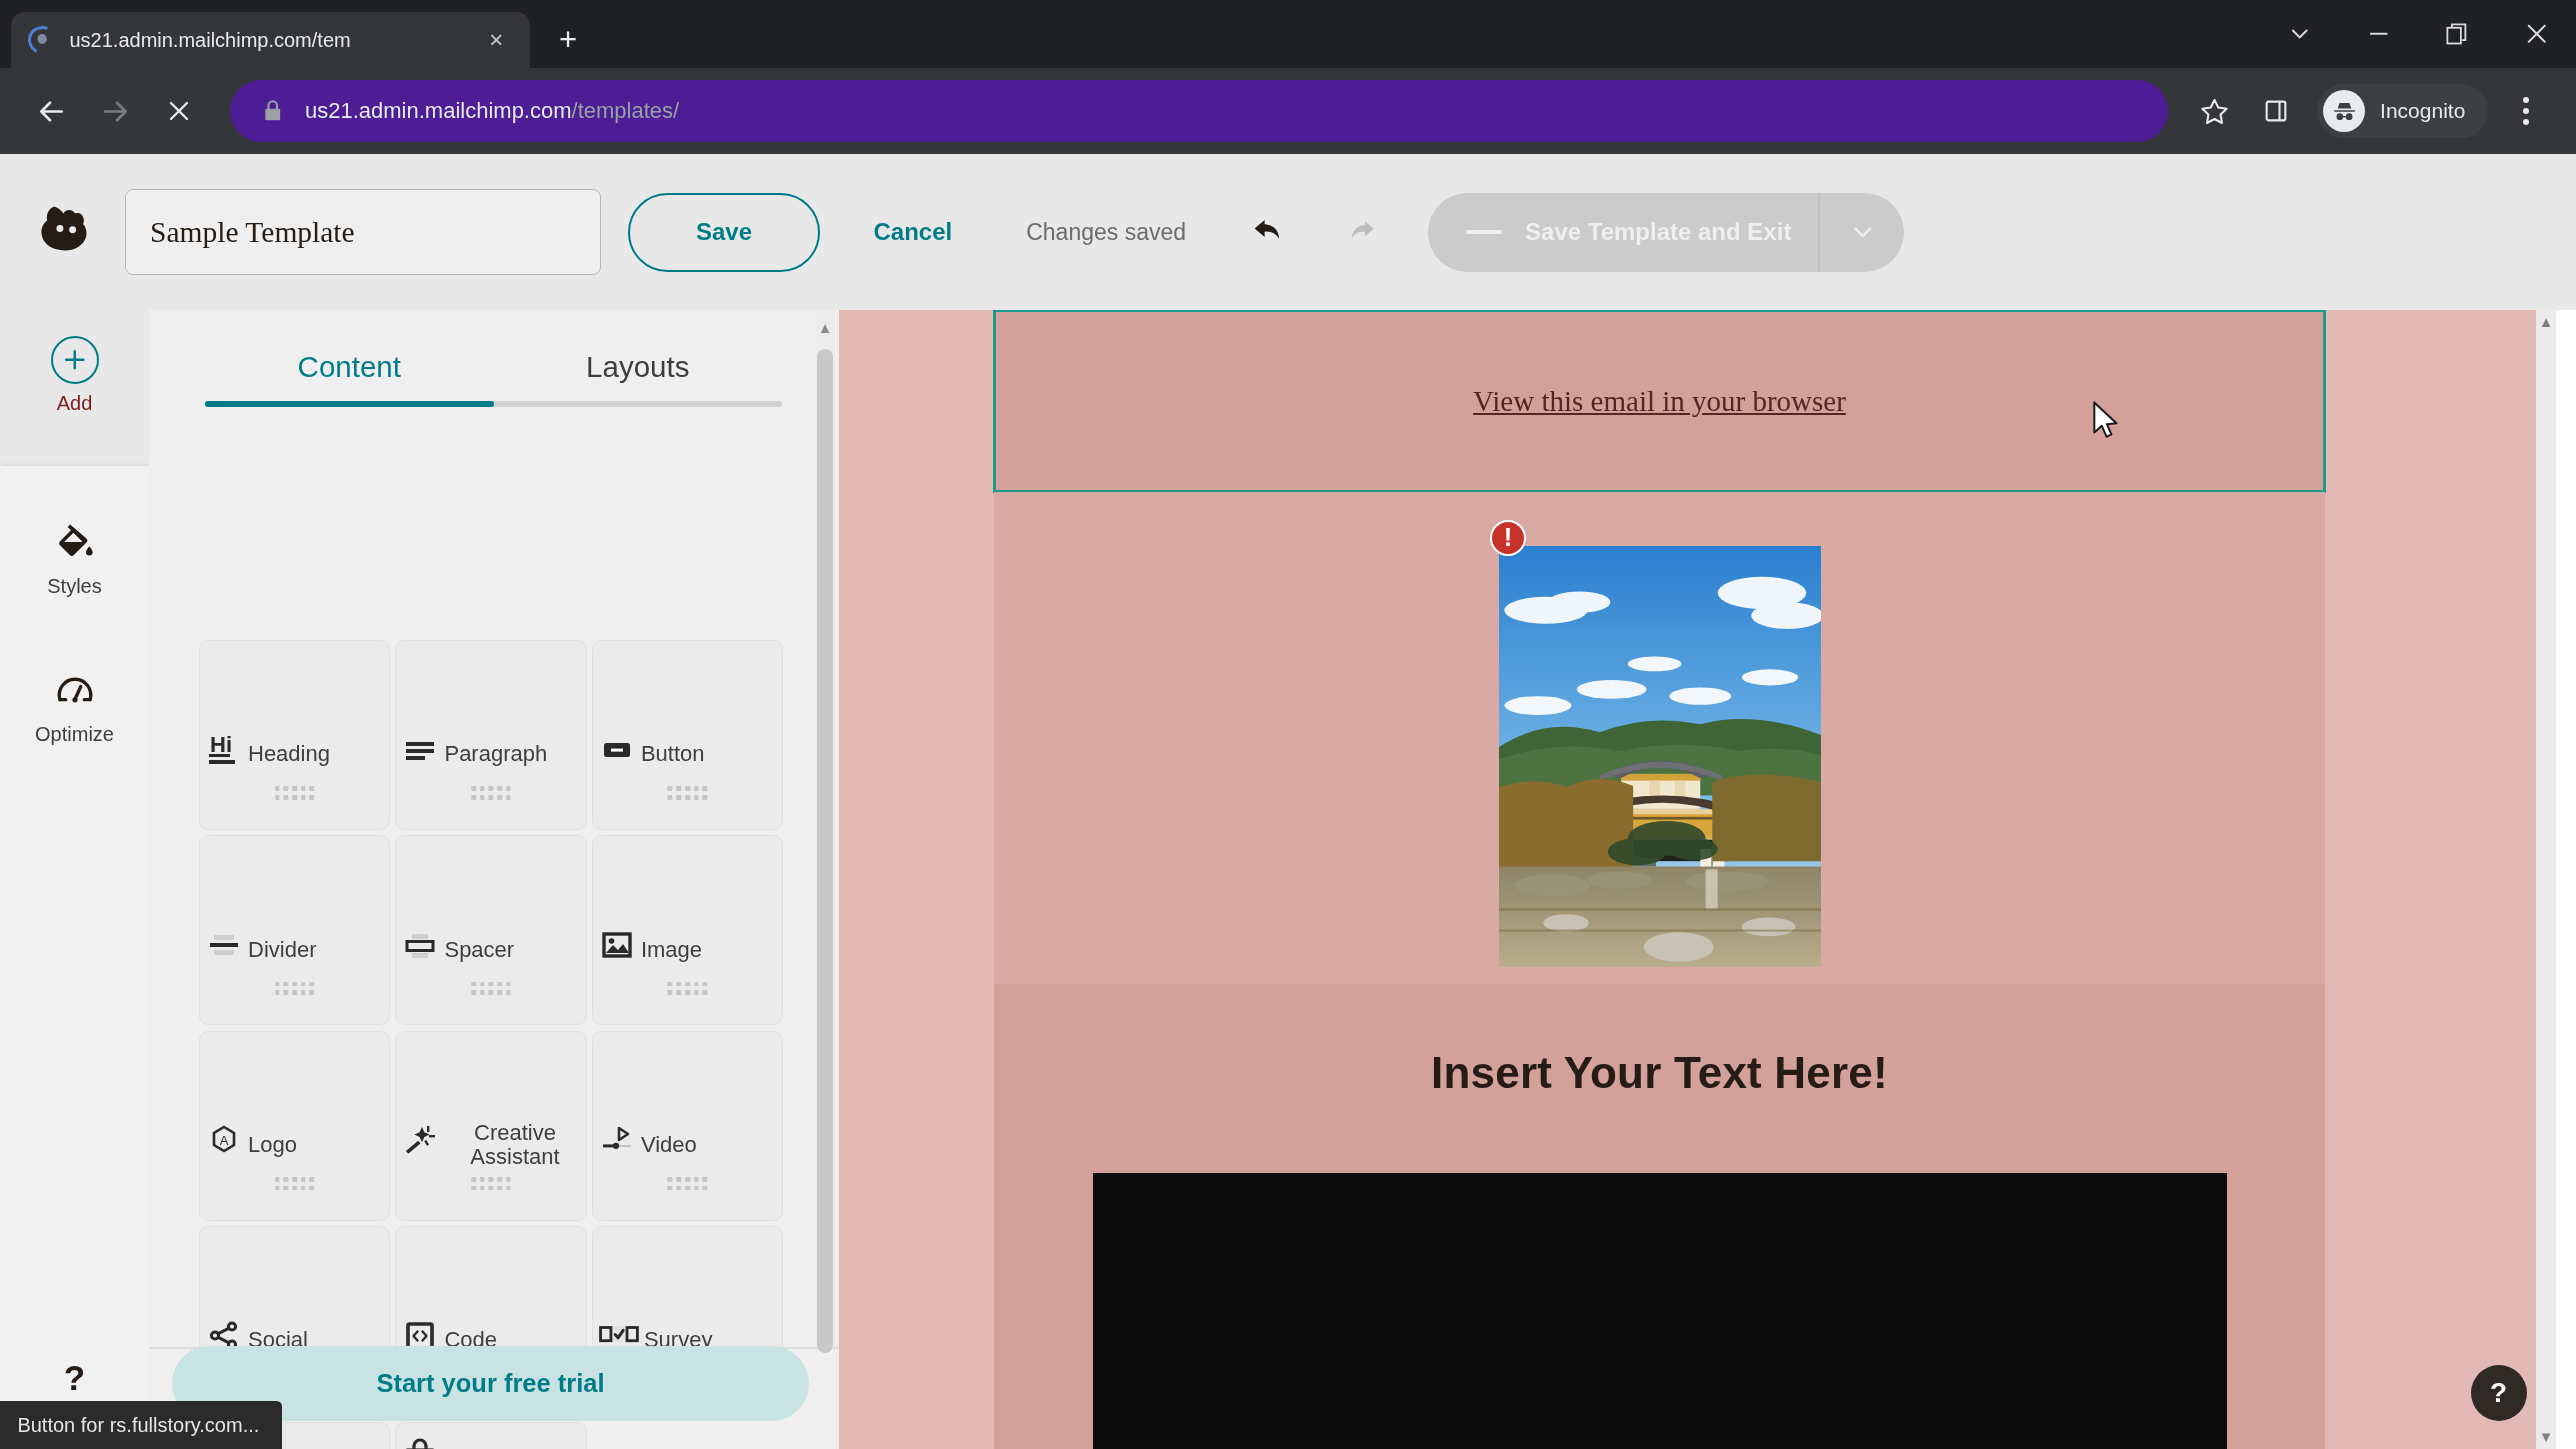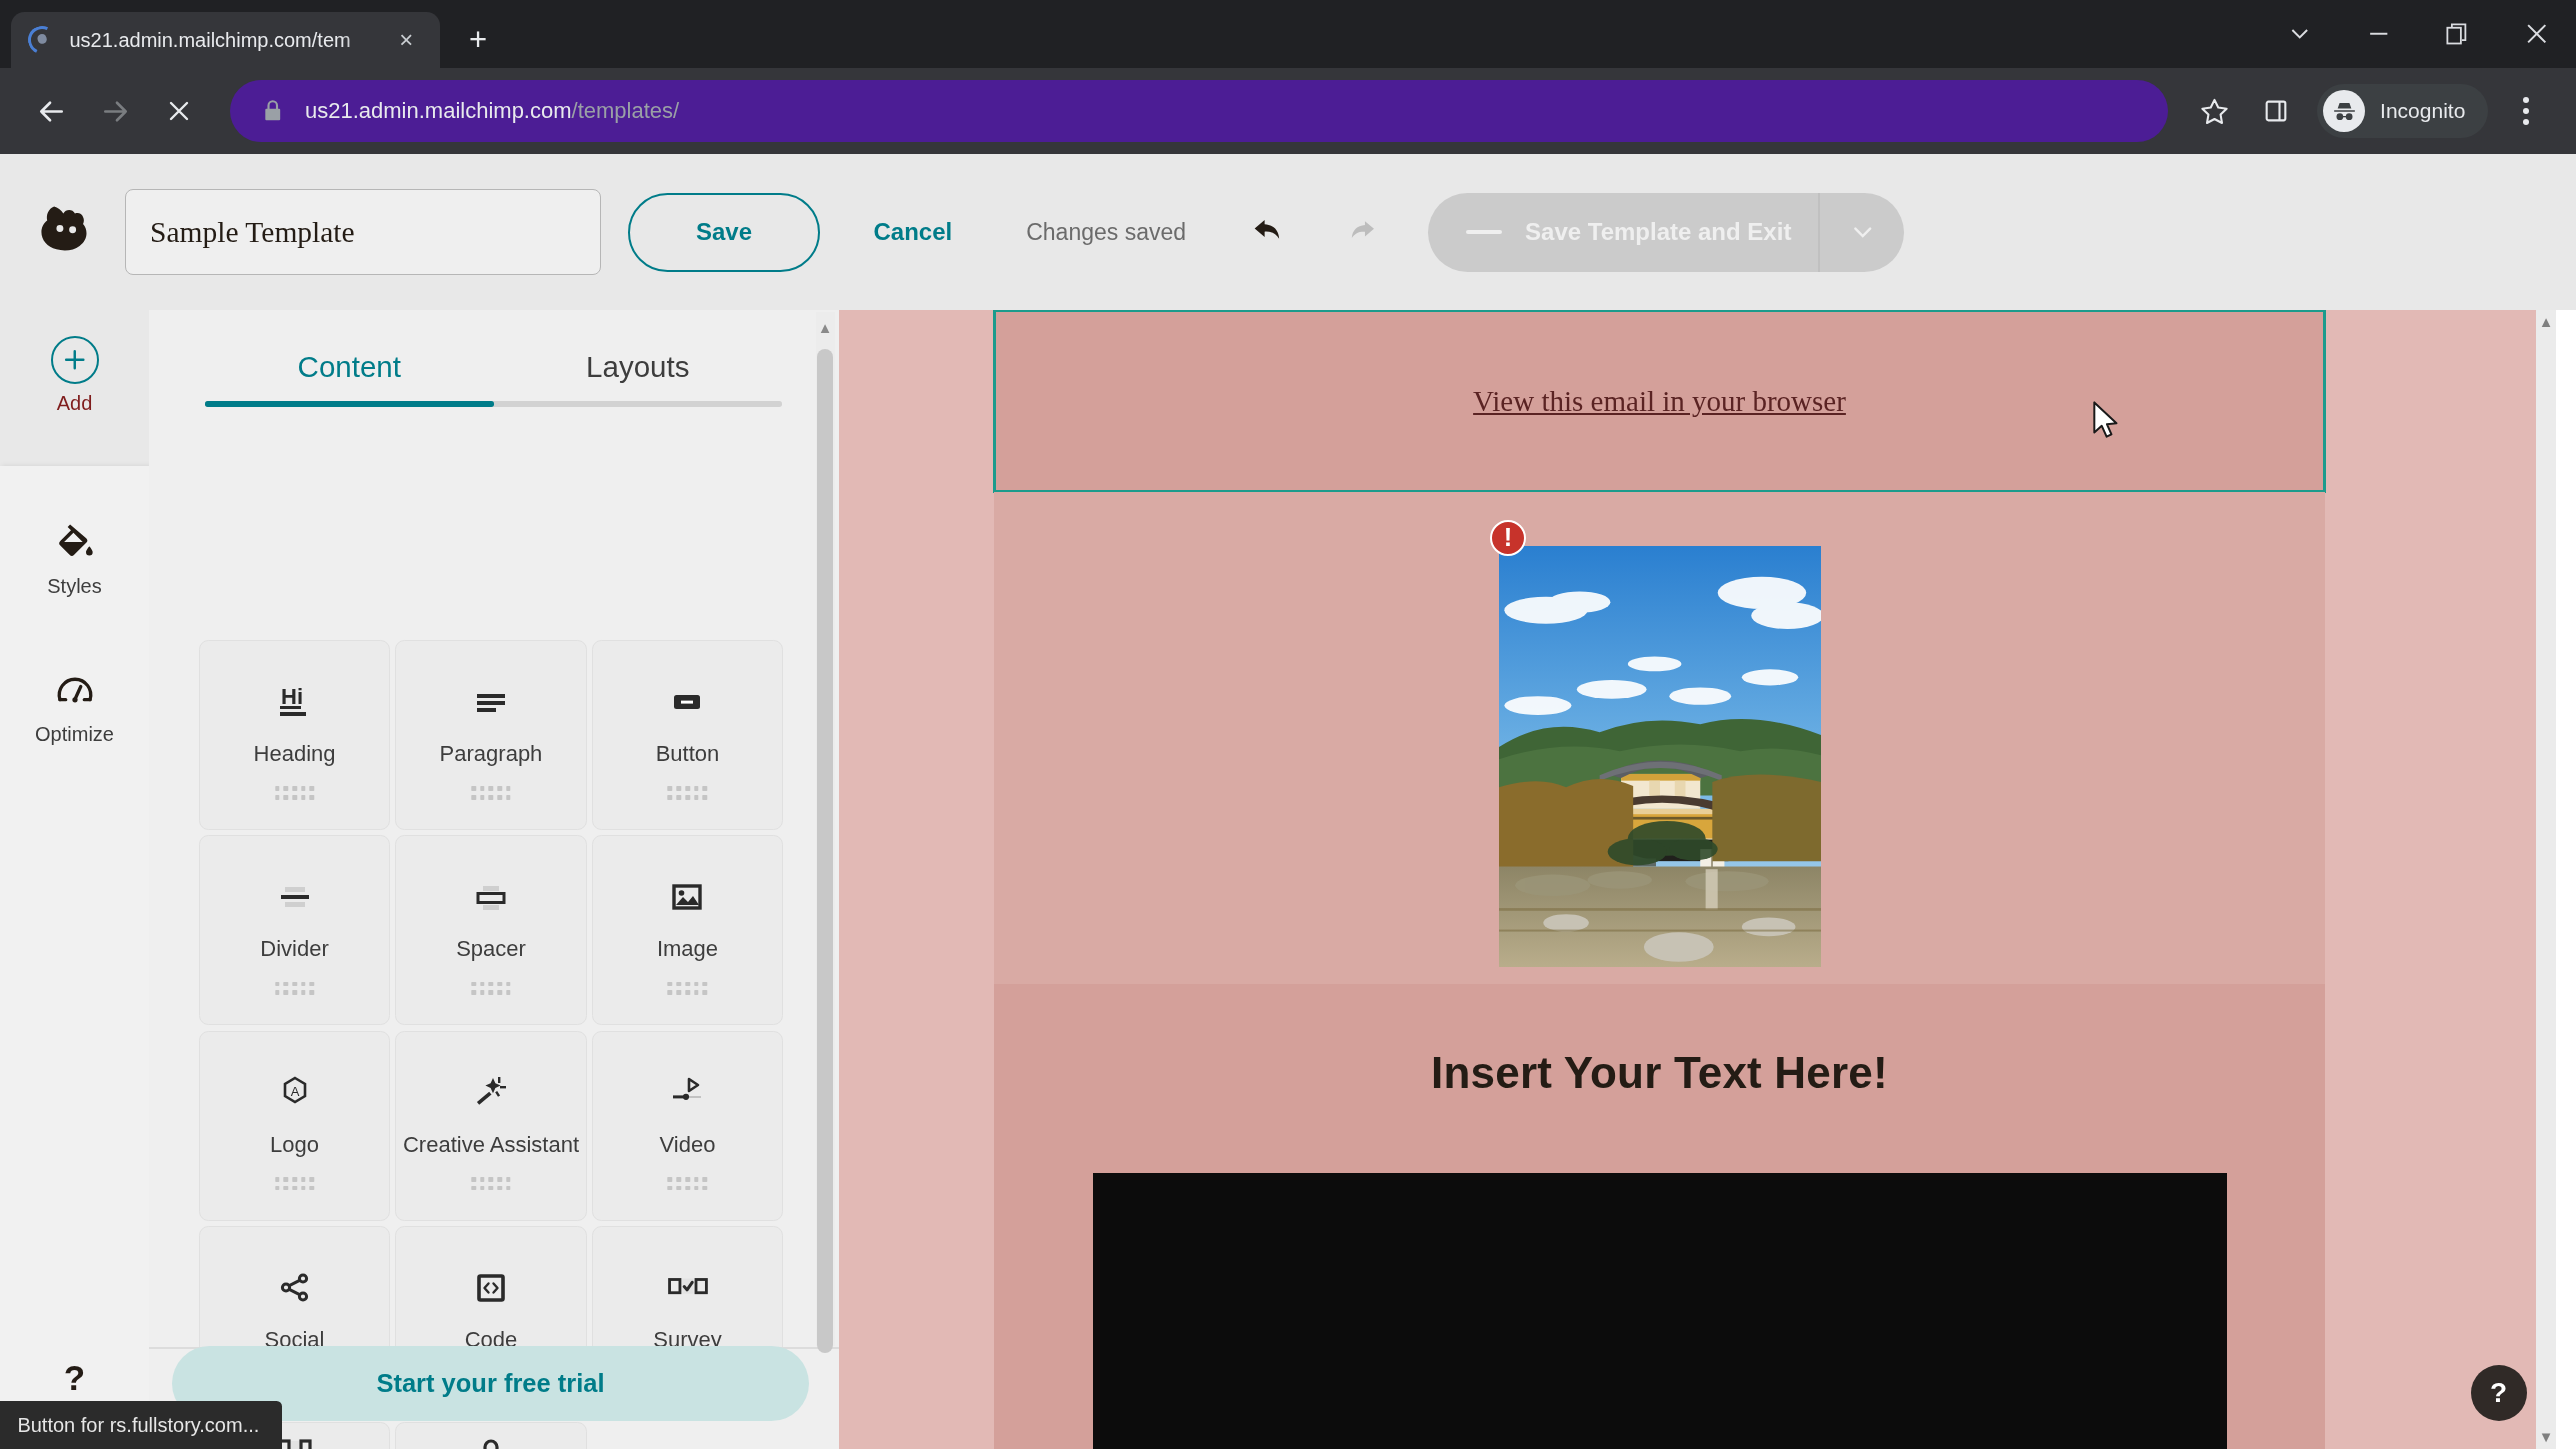--- a/index.html
+++ b/index.html
@@ -11,21 +11,21 @@
   }
 
   
   .chrome-tabstrip {
     position: absolute; left: 0; top: 0; width: 2576px; height: 68px;
     background: #202124;
     display: flex; align-items: flex-end;
   }
   .tab {
     margin-left: 10.7px;
-    width: 429px; height: 56px;
+    width: 519px; height: 56px;
     background: #35363a;
     border-radius: 13.4px 13.4px 0 0;
     display: flex; align-items: center;
     padding: 0 17.4px;
     position: relative;
   }
   .tab-favicon {
     width: 28px; height: 28px; flex: 0 0 28px;
     border-radius: 50%;
     border: 3.4px solid #4a7fd4;
@@ -230,21 +230,21 @@
     background: #007c89; border-radius: 2.7px;
   }
   .blocks-grid {
     position: absolute; left: 199px; top: 486px; width: 584px;
     display: grid; grid-template-columns: repeat(3, 1fr);
     gap: 5.4px 5.4px;
   }
   .block-card {
     height: 190px; background: #ebebeb;
     border: 1.3px solid #e0e0e0; border-radius: 9.4px;
-    display: flex; flex-direction: column; align-items: center;
+    display: flex; flex-direction: row; align-items: center;
     padding-top: 29.5px;
     position: relative;
   }
   .block-icon { height: 62px; display:flex; align-items:center; justify-content:center; }
   .block-label {
     margin-top: 9.4px; font-size: 22px; color: #3d3d3d; text-align: center;
     line-height: 1.12;
   }
   .grip {
     position: absolute; bottom: 29.5px; left: 50%; transform: translateX(-50%);

